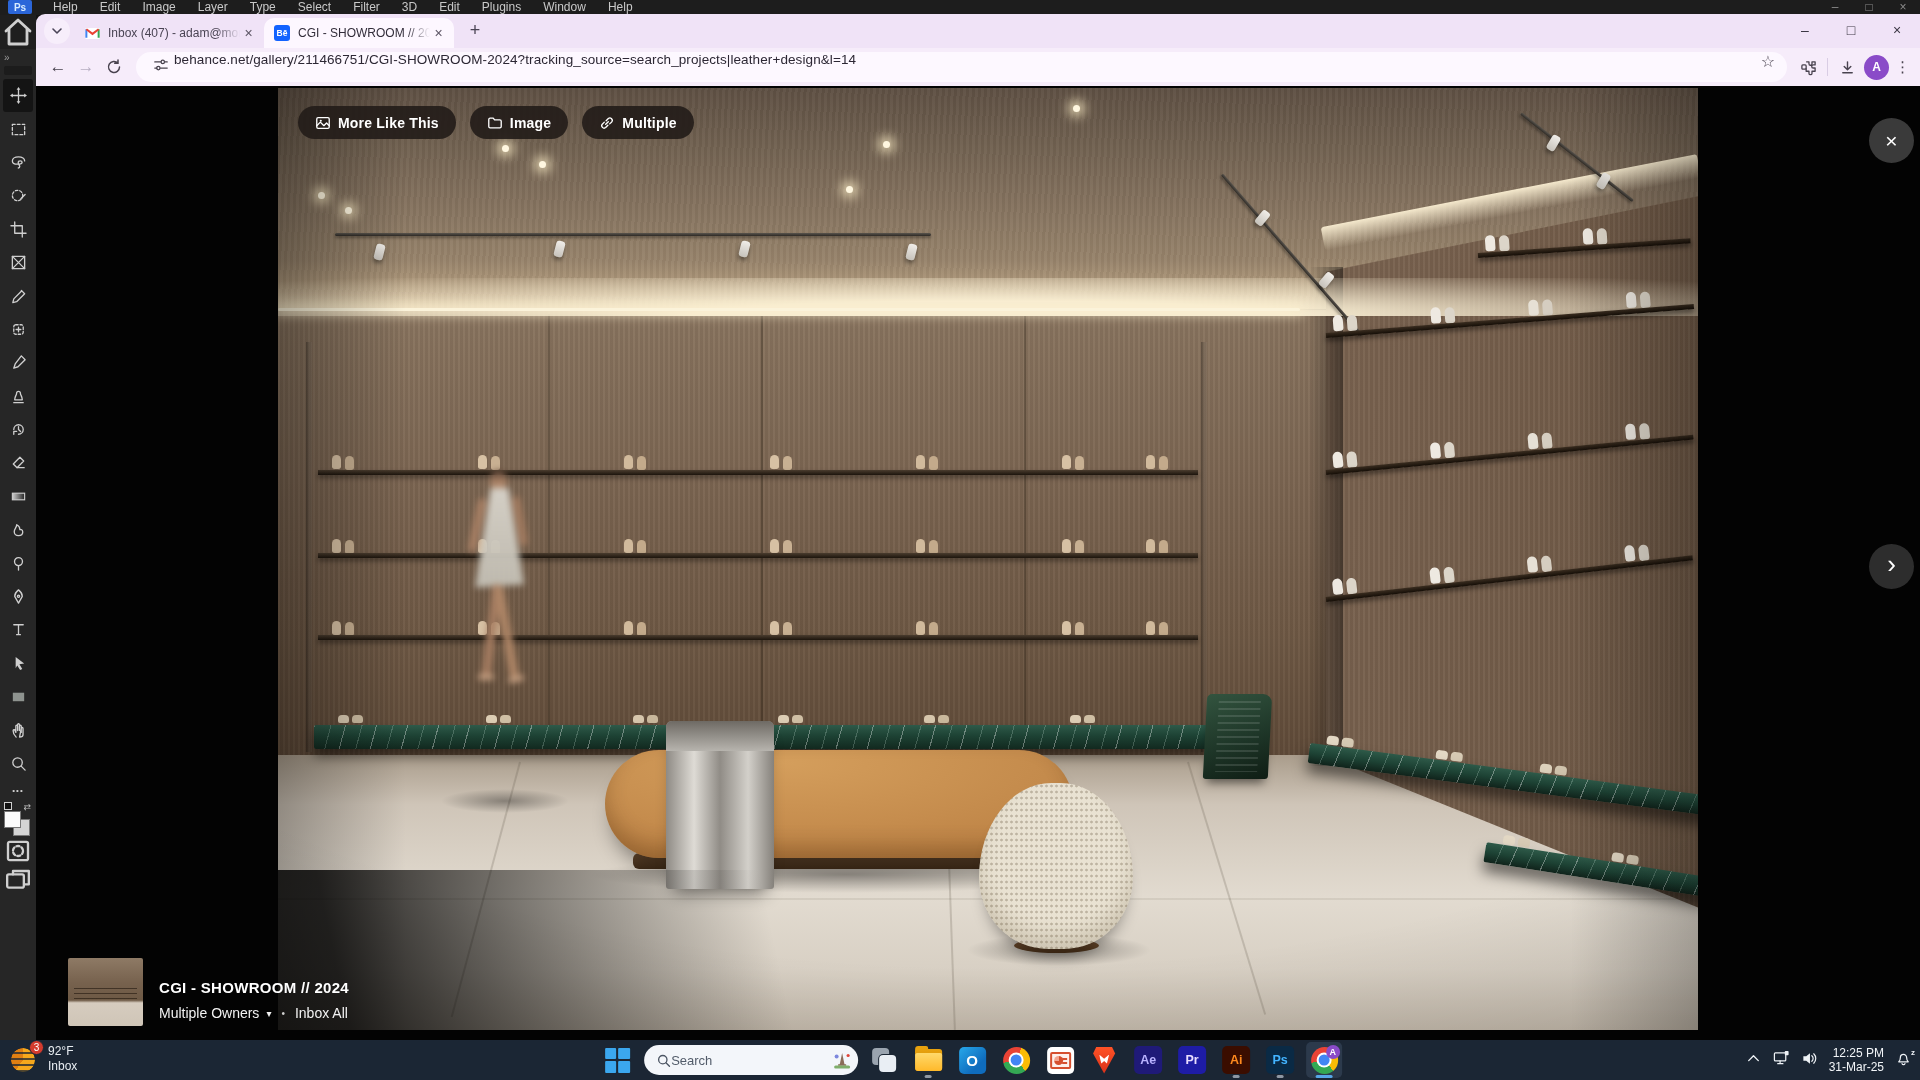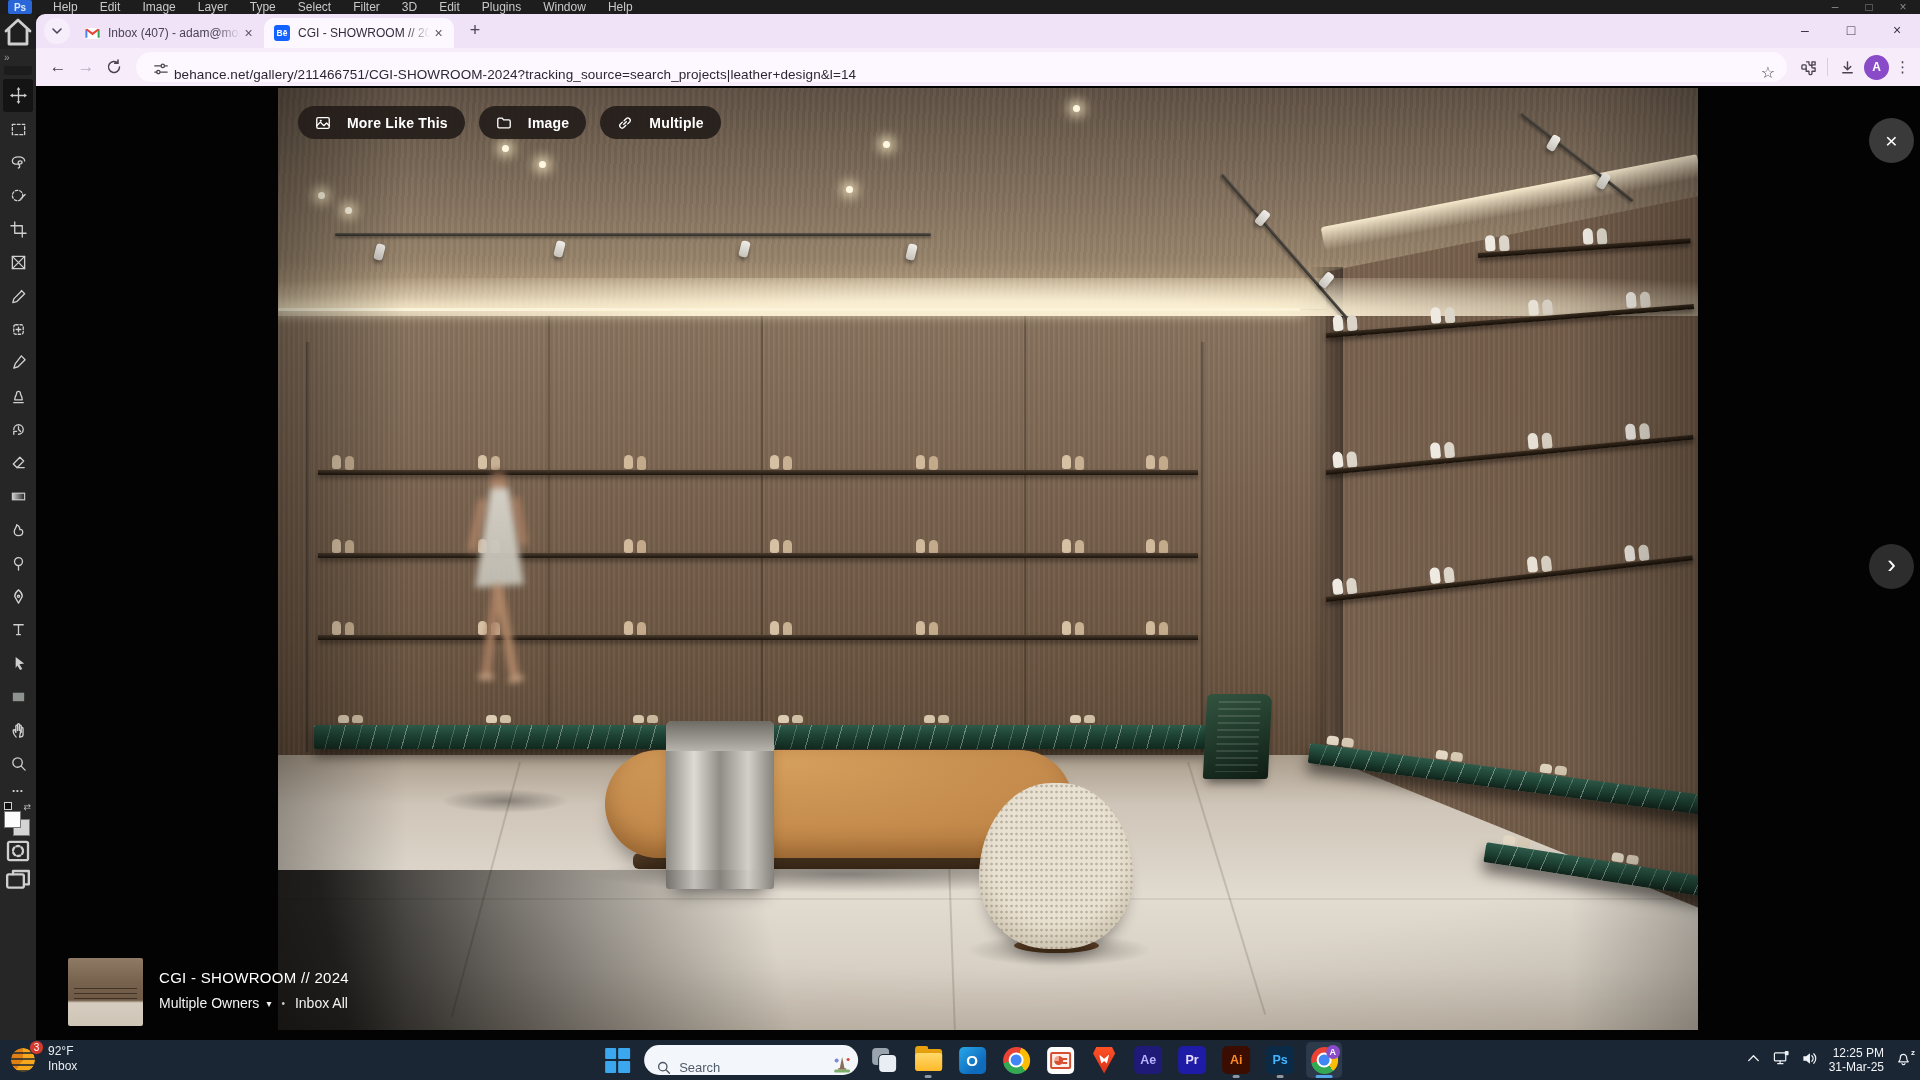--- a/index.html
+++ b/index.html
@@ -39,21 +39,21 @@
 .fav{width:16px;height:16px;margin-right:8px;flex:none;display:flex;align-items:center;justify-content:center}
 .bfav{width:16px;height:16px;border-radius:3px;background:#1263ff;color:#fff;font-size:8.5px;font-weight:bold;display:flex;align-items:center;justify-content:center}
 .tab .t{flex:1;white-space:nowrap;overflow:hidden;-webkit-mask-image:linear-gradient(90deg,#000 82%,transparent);mask-image:linear-gradient(90deg,#000 82%,transparent)}
 .tab .x{width:17px;height:17px;border-radius:50%;display:flex;align-items:center;justify-content:center;font-size:14px;color:#5c5565;flex:none}
 .newtab{width:26px;height:26px;margin:0 0 5px 8px;display:flex;align-items:center;justify-content:center;font-size:18px;color:#4a4454}
 .wincontrols{position:absolute;right:0;top:0;height:32px;display:flex}
 .wc{width:46px;display:flex;align-items:center;justify-content:center;font-size:14px;color:#3c3744}
 .toolbar{flex:none;height:38px;background:#f6ecfa;display:flex;align-items:center;padding:0 10px 0 8px}
 .nav{width:28px;height:28px;display:flex;align-items:center;justify-content:center;font-size:17px;color:#49434f;flex:none}
 .nav.dim{color:#b7aec2}
-.omnibox{flex:1;height:30px;background:#fdf8ff;border-radius:15px;display:flex;align-items:flex-end;padding:0 12px;margin:0 8px;min-width:0}
+.omnibox{flex:1;height:30px;background:#fdf8ff;border-radius:15px;display:flex;align-items:flex-start;padding:0 12px;margin:0 8px;min-width:0}
 .omni-url{font-size:13.5px;color:#2c2734;white-space:nowrap;overflow:hidden;flex:1;letter-spacing:.1px}
 .star{font-size:16px;color:#4c4552;margin-left:8px}
 .tbi{width:26px;height:26px;display:flex;align-items:center;justify-content:center;color:#49434f;flex:none}
 .vdiv{width:1px;height:18px;background:#d9cde4;margin:0 6px;flex:none}
 .avatar{width:25px;height:25px;border-radius:50%;background:#8a4bc8;color:#fff;font-size:12px;font-weight:bold;display:flex;align-items:center;justify-content:center;flex:none;margin:0 4px}
 .dots{font-size:15px;color:#49434f;margin-left:2px}
 .content{flex:1;position:relative;background:#030303}
 
 
 .scene{position:absolute;left:242px;top:2px;width:1420px;height:942px;overflow:hidden;background:#241b13}
@@ -105,44 +105,44 @@
 .benchbase{left:25%;top:81.2%;width:29%;height:1.7%;background:linear-gradient(180deg,#6b4d31,#3f2b18);border-radius:6px;z-index:9}
 .metal{left:27.3%;top:67.2%;width:7.6%;height:17.8%;z-index:11;border-radius:6px 6px 3px 3px;background:linear-gradient(90deg,#8e8a84 0%,#dedbd5 26%,#908c86 50%,#d3d0ca 76%,#85817b 100%);box-shadow:0 12px 16px -8px rgba(0,0,0,.45)}
 .metal::before{content:"";position:absolute;left:0;top:0;width:100%;height:18%;border-radius:6px 6px 0 0;background:linear-gradient(180deg,#6e6a64,#b7b4ae)}
 .pouf{left:49.4%;top:73.8%;width:10.8%;height:17.6%;z-index:11;background:#e9e2d2;background-image:radial-gradient(rgba(138,126,105,.45) 1px,rgba(0,0,0,0) 1.4px);background-size:5px 6px;border-radius:48% 48% 46% 46%/58% 58% 44% 44%;box-shadow:inset 0 -14px 18px rgba(90,70,40,.18),0 14px 16px -8px rgba(0,0,0,.4)}
 .poufbase{left:51.8%;top:90.2%;width:6%;height:1.6%;background:linear-gradient(180deg,#7a5637,#4a3119);border-radius:50%;z-index:10}
 .bag{left:65.3%;top:64.3%;width:4.6%;height:9%;z-index:7;background:linear-gradient(160deg,#33543f 0%,#1e3628 55%,#0f1d14 100%);border-radius:5px 9px 3px 3px;transform:skewX(-3deg);box-shadow:0 8px 10px -4px rgba(0,0,0,.5)}
 .bag::before{content:"";position:absolute;left:18%;top:8%;width:64%;height:84%;background:repeating-linear-gradient(180deg,rgba(255,255,255,.12) 0 2px,rgba(0,0,0,0) 2px 7px)}
 .scene .vg{inset:0;z-index:25;pointer-events:none;background:radial-gradient(125% 95% at 50% 38%,rgba(0,0,0,0) 58%,rgba(0,0,0,.26) 100%),linear-gradient(90deg,rgba(0,0,0,.3),rgba(0,0,0,0) 9%,rgba(0,0,0,0) 91%,rgba(0,0,0,.22))}
 .scene .blgrad{left:0;bottom:0;width:48%;height:17%;z-index:26;background:linear-gradient(78deg,rgba(0,0,0,.82) 10%,rgba(0,0,0,0) 72%)}
 .pills{position:absolute;left:20px;top:18px;display:flex;gap:14px;z-index:30}
-.pill{height:33px;padding:0 17px;border-radius:17px;background:rgba(34,28,24,.9);color:#fff;font-size:14px;font-weight:bold;display:flex;align-items:center;gap:16px;letter-spacing:.2px}
+.pill{height:33px;padding:0 17px;border-radius:17px;background:rgba(34,28,24,.9);color:#fff;font-size:14px;font-weight:bold;display:flex;align-items:center;gap:7px;letter-spacing:.2px}
 .pill svg{width:16px;height:16px}
 .ws{stroke:#fff;fill:none;stroke-width:1.5;stroke-linecap:round;stroke-linejoin:round}
 .cbtn{position:absolute;width:45px;height:45px;border-radius:50%;background:#3a3a3a;color:#fff;display:flex;align-items:center;justify-content:center;z-index:40;font-size:21px}
 .cbtn.next{background:#2d2d2d;font-size:26px;padding-bottom:4px}
 .projinfo{position:absolute;left:32px;top:872px;display:flex;gap:16px;z-index:45;align-items:flex-start}
 .thumb{width:75px;height:68px;border-radius:2px;overflow:hidden;position:relative;background:linear-gradient(180deg,#8e7a65 0%,#77624e 36%,#6d5945 62%,#d6ccbf 66%,#cfc5b7 100%)}
 .thumb::after{content:"";position:absolute;left:8%;top:38%;width:84%;height:26%;background:repeating-linear-gradient(180deg,rgba(0,0,0,0) 0 4px,rgba(25,16,8,.55) 4px 5px)}
-.pi-title{font-size:15px;font-weight:normal;color:#fff;margin:11px 0 9px;letter-spacing:.3px}
+.pi-title{font-size:15px;font-weight:bold;color:#fff;margin:21px 0 9px;letter-spacing:.3px}
 .pi-row{display:flex;align-items:center;gap:10px;font-size:14px;color:#f2f2f2}
 .pi-caret{font-size:10px;margin-left:-3px}
 .pi-sep{font-size:10px;color:#cfcfcf}
 
 
 .taskbar{position:absolute;left:0;bottom:0;width:100%;height:40px;background:#1b2634;z-index:6}
 .weather{position:absolute;left:10px;top:4px;display:flex;gap:8px;color:#fff;align-items:center}
 .wicon{position:relative;width:30px;height:30px}
 .wsun{position:absolute;left:1px;top:4px;width:24px;height:24px;border-radius:50%;background:conic-gradient(#f6a81c 0 60%,#e07f12 60% 100%);-webkit-mask-image:repeating-linear-gradient(180deg,#000 0 4px,rgba(0,0,0,.25) 4px 6px);mask-image:repeating-linear-gradient(180deg,#000 0 4px,rgba(0,0,0,.25) 4px 6px)}
 .wbadge{position:absolute;top:-4px;right:-4px;width:15px;height:15px;border-radius:50%;background:#d43b2e;color:#fff;font-size:10px;display:flex;align-items:center;justify-content:center;border:1px solid #1b2634;z-index:2}
 .wtxt{font-size:12px;line-height:15px;color:#e8edf2}
 .tcenter{position:absolute;left:50%;top:2px;transform:translateX(-48.5%);display:flex;align-items:center;gap:8px;height:36px}
 .start{width:25px;height:25px;display:grid;grid-template-columns:1fr 1fr;grid-template-rows:1fr 1fr;gap:2px;margin-right:2px}
 .start i{background:#3ba7ee;border-radius:1px}
-.searchpill{width:214px;height:30px;border-radius:15px;background:#f3f6fa;display:flex;align-items:flex-end;padding:0 5px 0 12px;gap:8px;color:#525c6a;font-size:13px}
+.searchpill{width:214px;height:30px;border-radius:15px;background:#f3f6fa;display:flex;align-items:center;padding:0 5px 0 12px;gap:0;color:#525c6a;font-size:13px}
 .searchpill .sp{flex:1}
 .appbtn{width:36px;height:36px;position:relative;display:flex;align-items:center;justify-content:center;border-radius:5px;flex:none}
 .appbtn.activeapp{background:#2c3a4c}
 .ind{position:absolute;bottom:0;left:50%;transform:translateX(-50%);width:7px;height:3px;border-radius:2px;background:#8e97a3}
 .ind.on{width:17px;background:#56a6e8}
 .adobe{width:28px;height:28px;border-radius:5px;font-size:12.5px;font-weight:bold;display:flex;align-items:center;justify-content:center}
 .taskview{position:relative;width:26px;height:26px}
 .taskview i{position:absolute;border-radius:4px}
 .tv1{left:1px;top:1px;width:17px;height:17px;background:#9aa4af}
 .tv2{left:8px;top:8px;width:17px;height:17px;background:#e9eef4;box-shadow:0 0 0 1px #1b2634}

